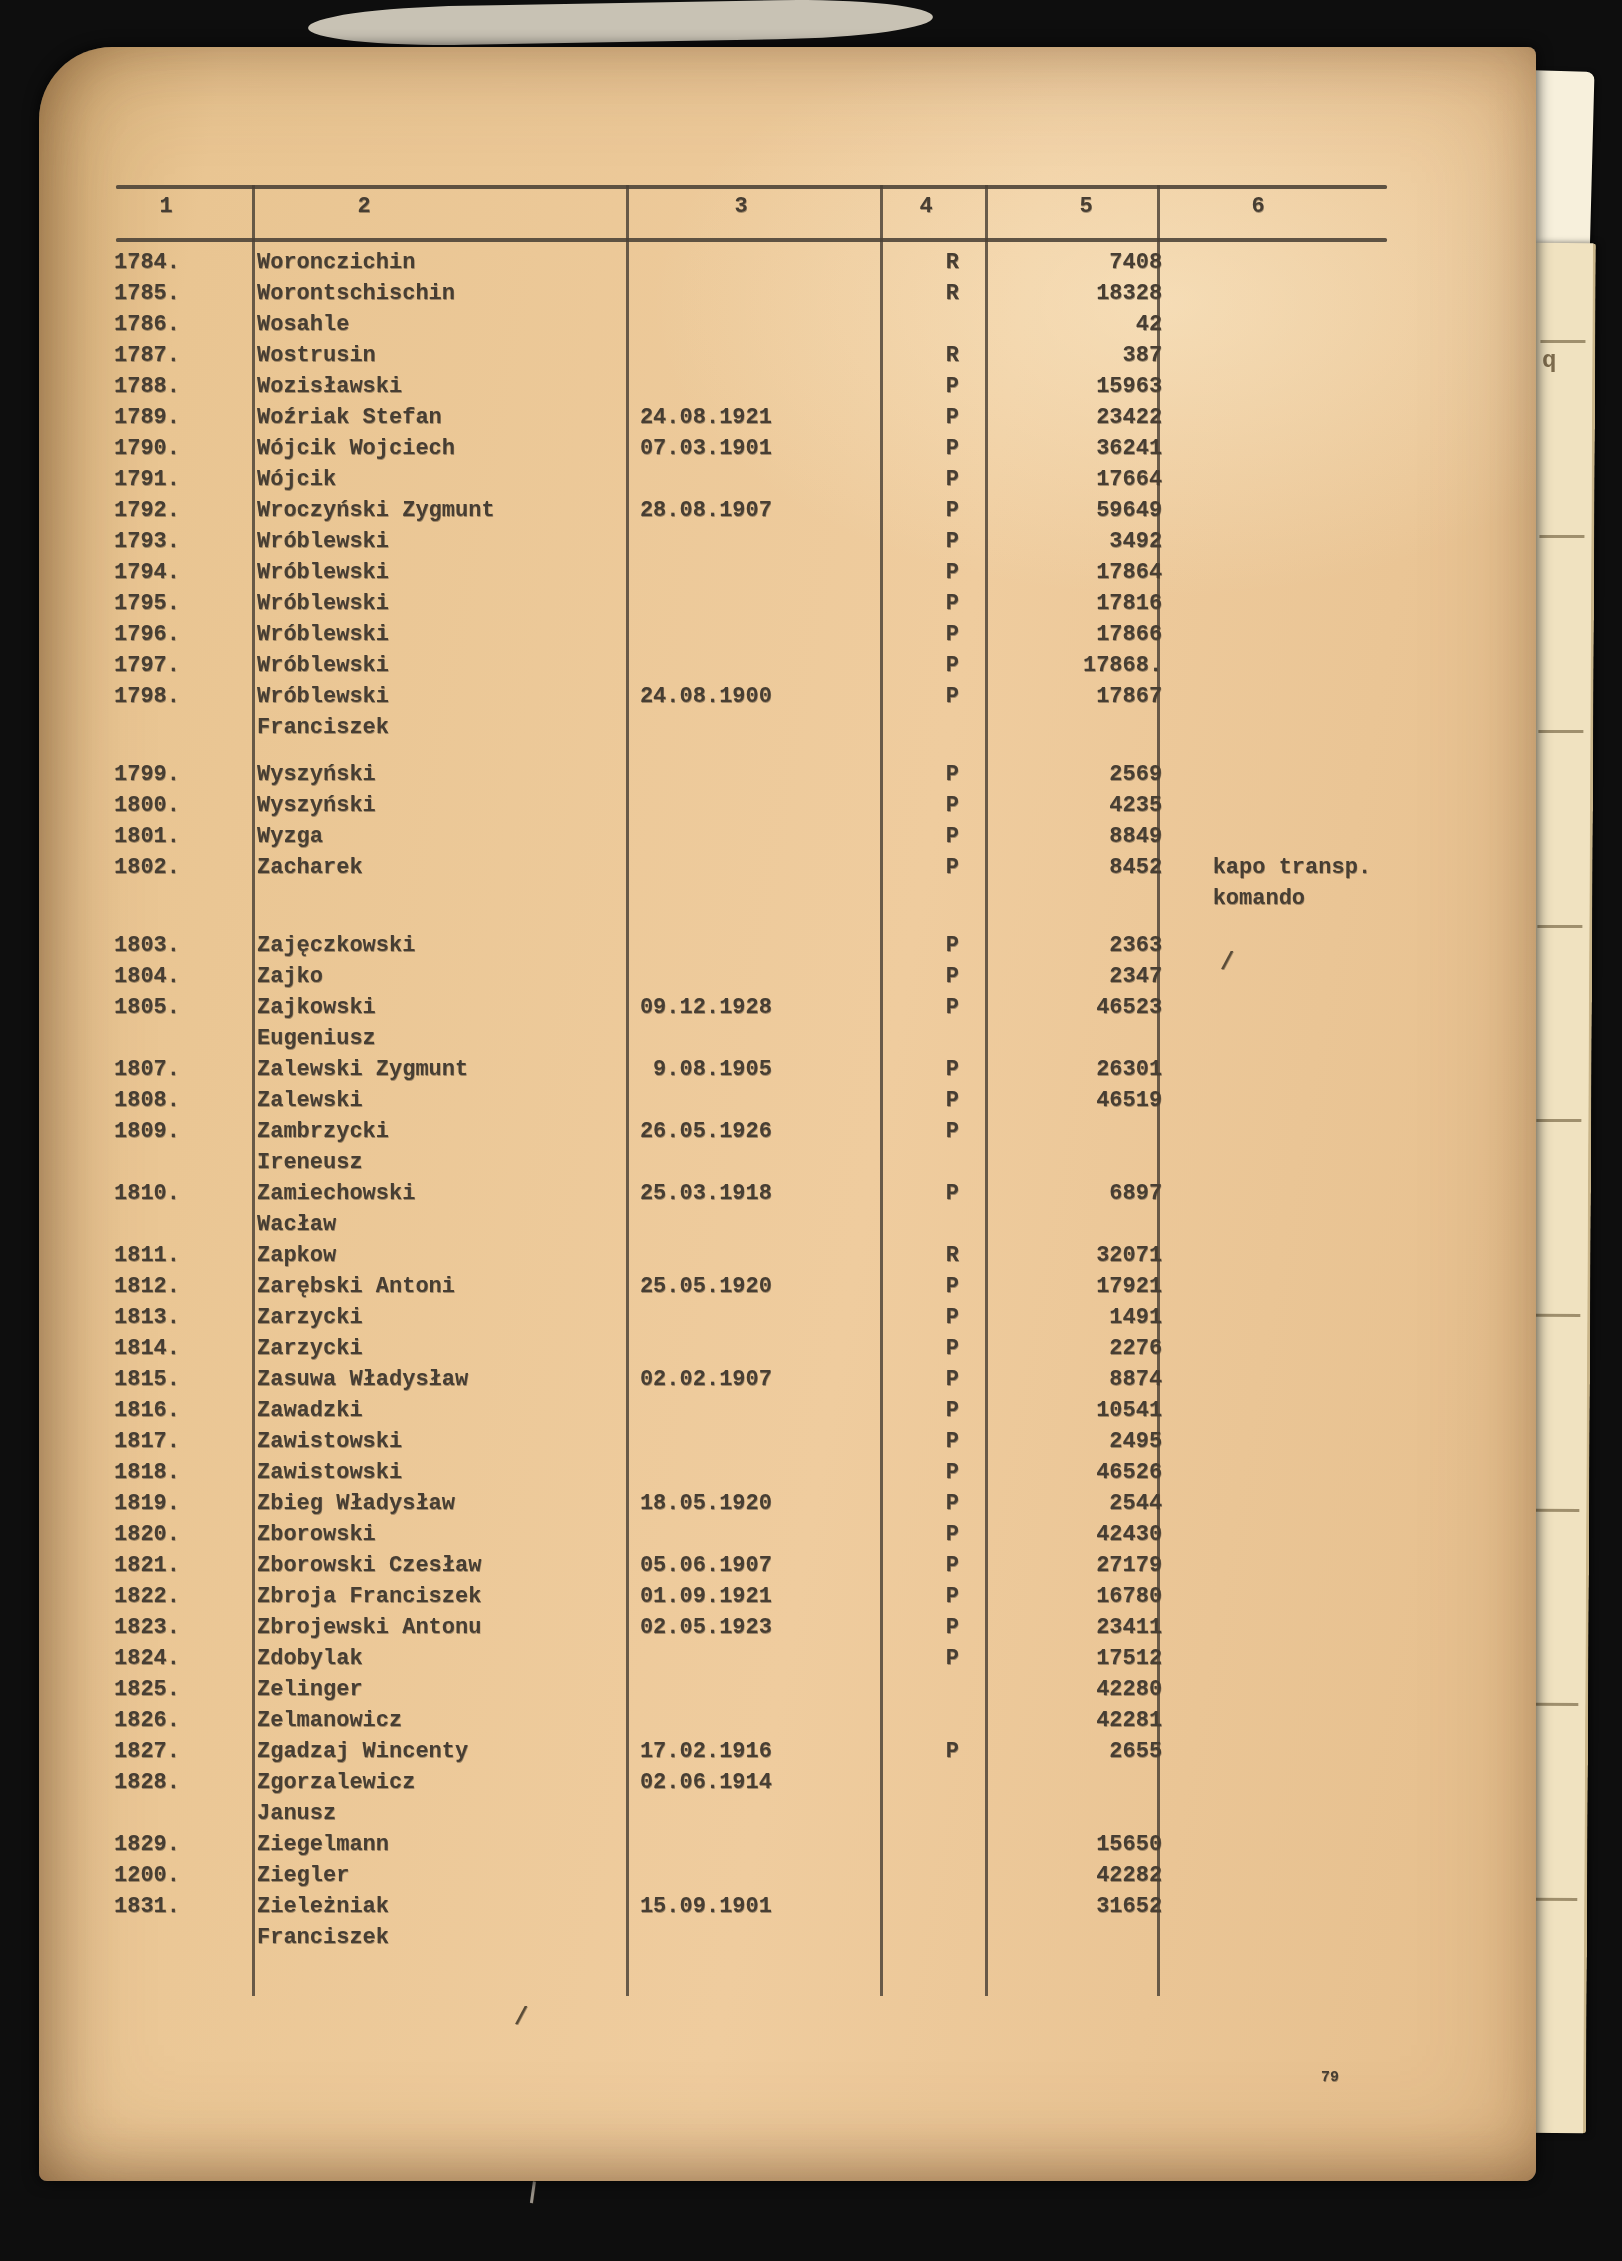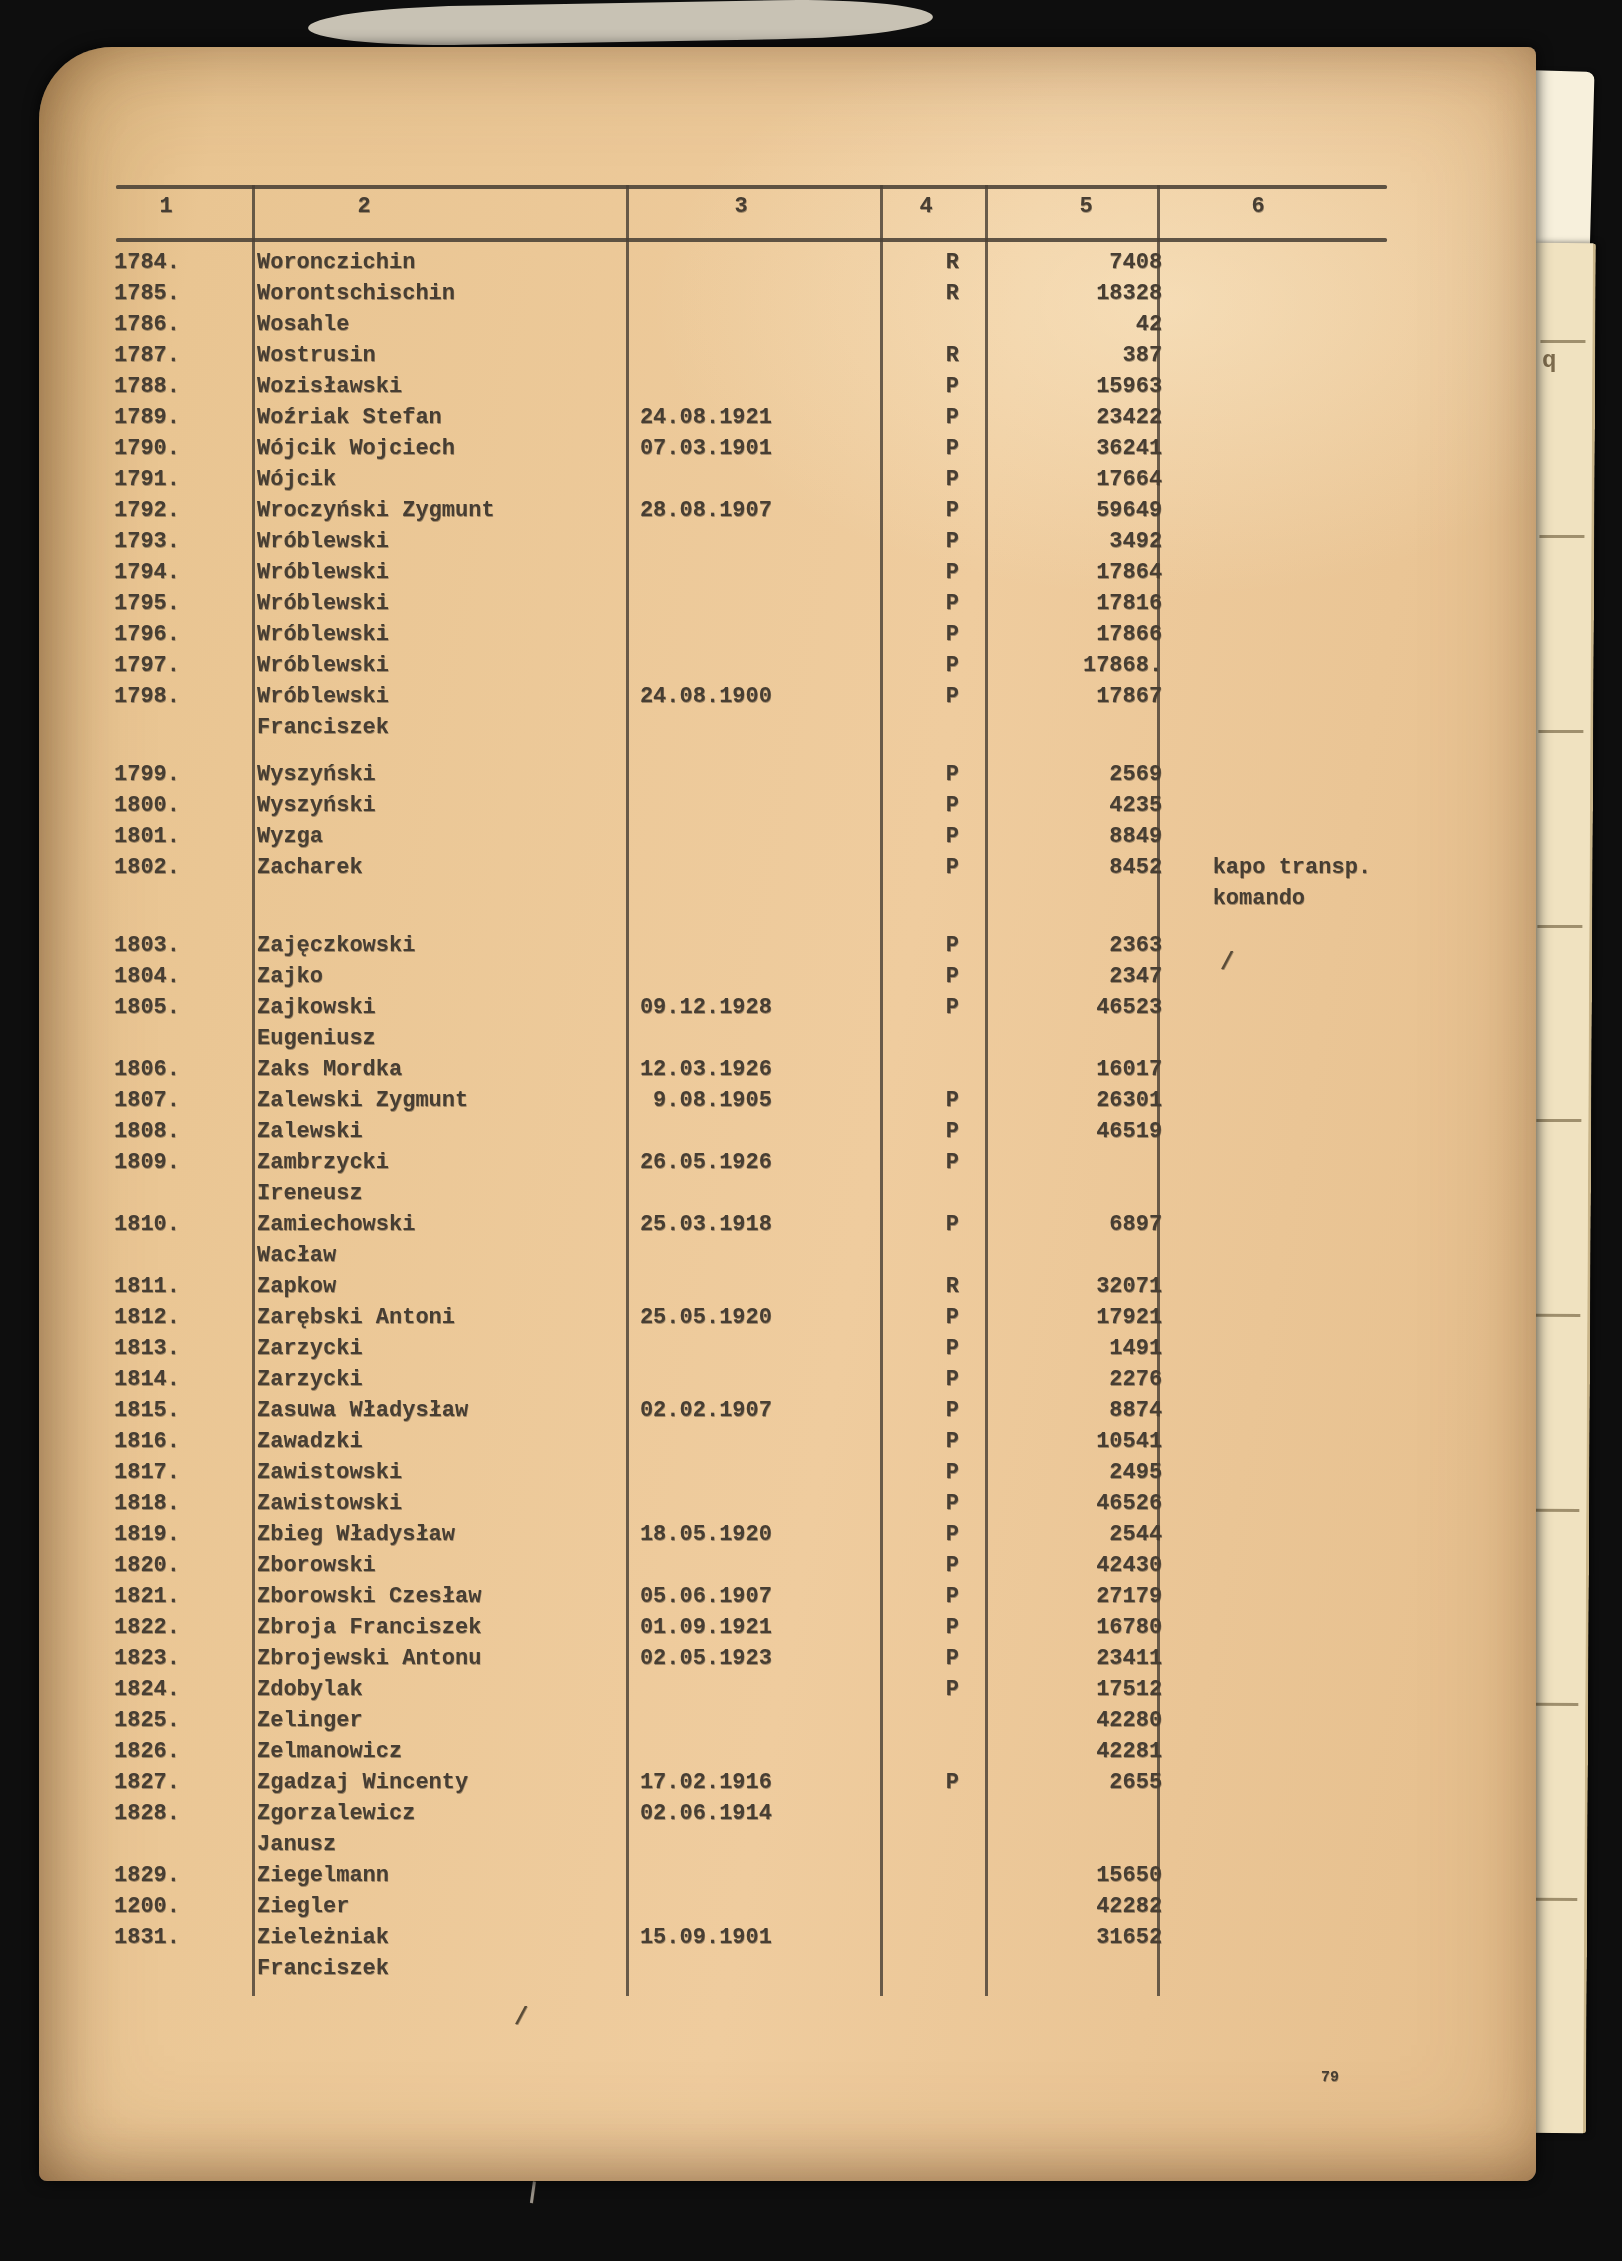--- a/index.html
+++ b/index.html
@@ -294,28 +294,20 @@
   </div>
       <div class="row ink">
     <span class="c no"></span>
     <span class="c name">Eugeniusz</span>
     <span class="c date"></span>
     <span class="c cat"></span>
     <span class="c num"></span>
     <span class="c remark"></span>
   </div>
       <div class="row ink">
-    <span class="c no">1806.</span>
-    <span class="c name">Zaks Mordka</span>
-    <span class="c date">12.03.1926</span>
-    <span class="c cat"></span>
-    <span class="c num">16017</span>
-    <span class="c remark"></span>
-  </div>
-      <div class="row ink">
     <span class="c no">1807.</span>
     <span class="c name">Zalewski Zygmunt</span>
     <span class="c date"> 9.08.1905</span>
     <span class="c cat">P</span>
     <span class="c num">26301</span>
     <span class="c remark"></span>
   </div>
       <div class="row ink">
     <span class="c no">1808.</span>
     <span class="c name">Zalewski</span>

